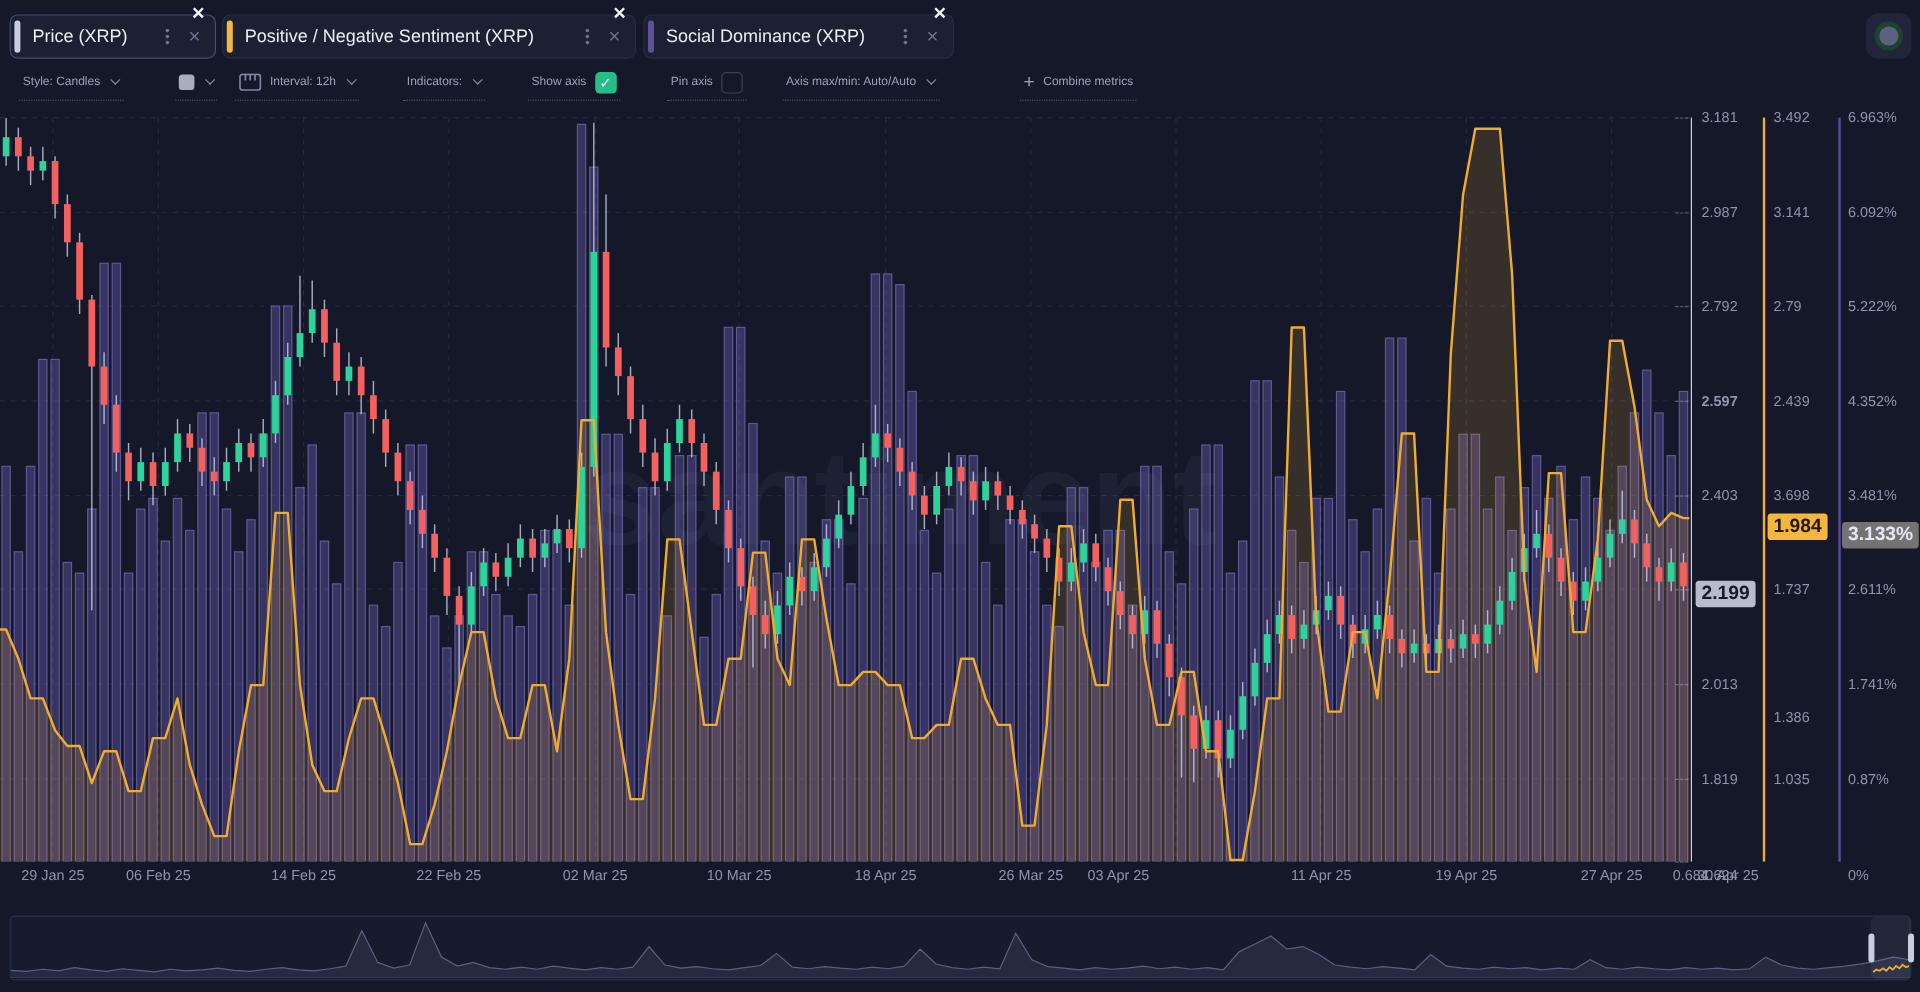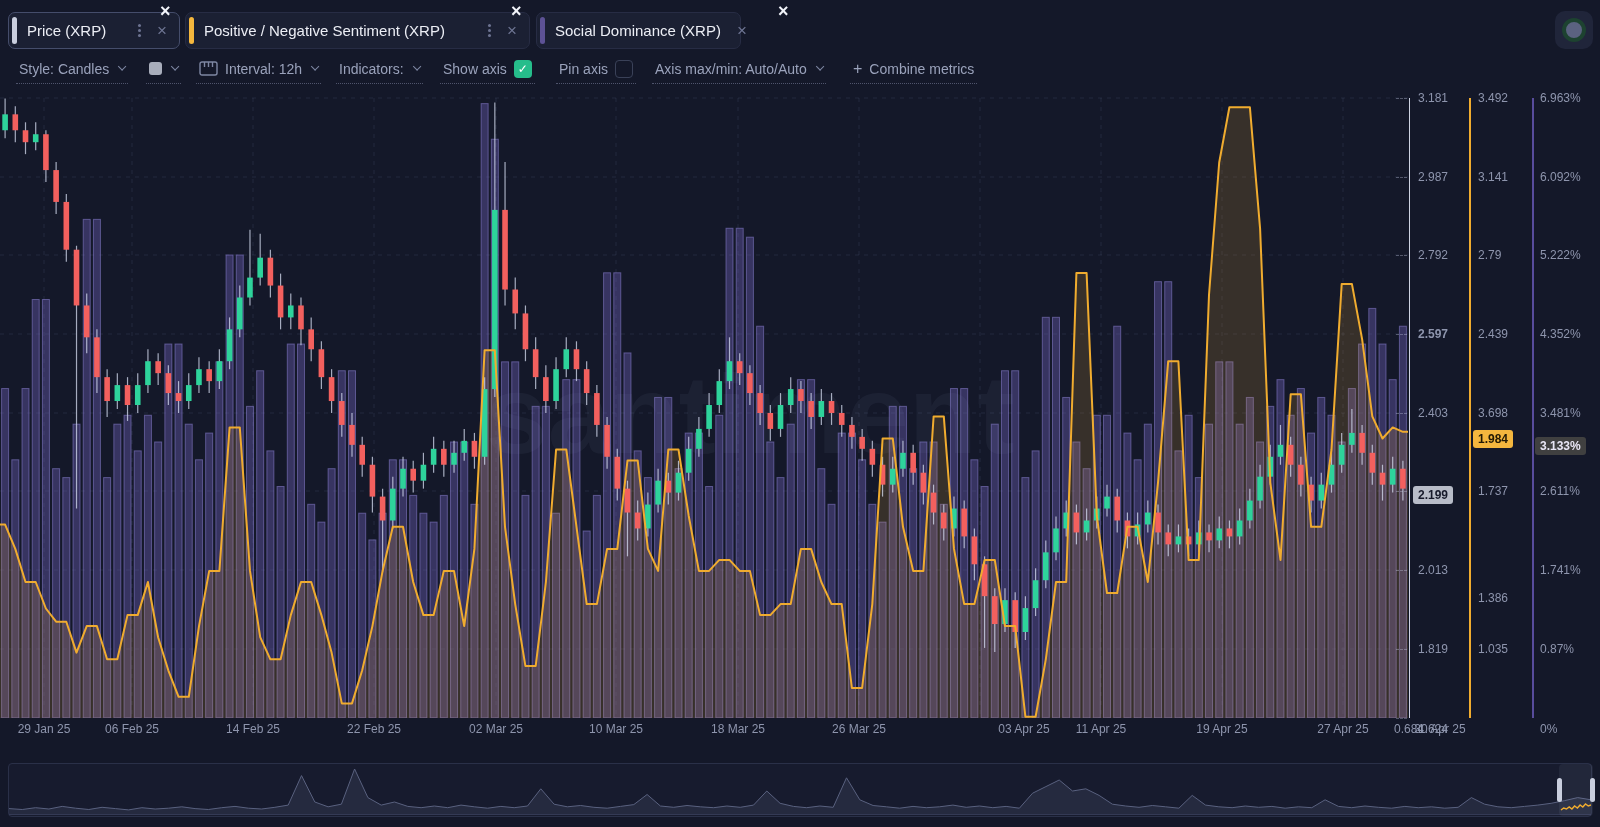--- a/index.html
+++ b/index.html
@@ -39,41 +39,41 @@
   .avatar-btn .ring {
     width:24px; height:24px; border-radius:50%; background:#5b6280;
     border:4px solid #1d4230;
   }
   
   .tg {
     position:absolute; top:59px; height:25px; display:flex; align-items:center;
     gap:7px; border-bottom:1px dotted rgba(150,158,190,0.45);
     padding:0 3px 5px 3px; cursor:pointer; white-space:nowrap;
   }
-  .tg span.lbl { font-size:14px; color:#9aa2bb; }
+  .tg span.lbl { font-size:10px; color:#9aa2bb; }
   .chev {
     display:inline-block; border:solid #7e87a3; border-width:0 1.5px 1.5px 0;
     padding:2.6px; transform:rotate(45deg) translate(-1px,-1px); margin-left:3px;
   }
   .swatch { width:13px; height:13px; border-radius:3px; background:#a9aebc; }
   .checkbox {
     width:18px; height:18px; border-radius:4px; display:flex; align-items:center;
     justify-content:center; font-size:12px; color:#fff;
   }
   .checkbox.checked { background:#26bd8b; }
   .checkbox.unchecked { background:transparent; border:1px solid #3a4158; }
   
   #plot { position:absolute; left:0; top:85px; }
   .axis-line { position:absolute; top:98px; height:620px; }
   .axis-label {
     position:absolute; font-size:12px; color:#8e95ad; transform:translateY(-50%);
     white-space:nowrap;
   }
   .axis-badge {
-    position:absolute; font-size:12px; font-weight:bold; border-radius:3px;
+    position:absolute; font-size:16px; font-weight:bold; border-radius:3px;
     padding:2px 5px; transform:translateY(-50%); white-space:nowrap;
   }
   .tickdash {
     position:absolute; width:11px; border-top:1px dashed rgba(200,206,228,0.35);
   }
   .date-label {
     position:absolute; top:722px; font-size:12px; color:#8e95ad;
     transform:translateX(-50%); white-space:nowrap;
   }
   
@@ -104,21 +104,21 @@
         <span class="tab-close">×</span>
       </div>
       <span class="tab-top-close" style="left: 160px;">×</span>
       <div class="tab" style="left: 185px; width: 345px;">
         <span class="accent" style="background:#f5b73d"></span>
         <span class="tab-label">Positive / Negative Sentiment (XRP)</span>
         <span class="kebab" style="margin-left:auto"></span>
         <span class="tab-close">×</span>
       </div>
       <span class="tab-top-close" style="left: 511px;">×</span>
-      <div class="tab" style="left: 536px; width: 205px;">
+      <div class="tab" style="left: 536px; width: 259px;">
         <span class="accent" style="background:#5d5295"></span>
         <span class="tab-label">Social Dominance (XRP)</span>
         <span class="kebab" style="margin-left:auto"></span>
         <span class="tab-close">×</span>
       </div>
       <span class="tab-top-close" style="left: 778px;">×</span>
     </div>
 
   <div class="avatar-btn">
     <div class="ring"></div>
@@ -638,33 +638,33 @@
       <div class="axis-line" style="left: 1532px; width: 1.5px; background: rgb(88, 76, 156);"></div>
       <div class="axis-label" style="left: 1540px; top: 98px;">6.963%</div>
       <div class="axis-label" style="left: 1540px; top: 177px;">6.092%</div>
       <div class="axis-label" style="left: 1540px; top: 255px;">5.222%</div>
       <div class="axis-label" style="left: 1540px; top: 334px;">4.352%</div>
       <div class="axis-label" style="left: 1540px; top: 413px;">3.481%</div>
       <div class="axis-label" style="left: 1540px; top: 491px;">2.611%</div>
       <div class="axis-label" style="left: 1540px; top: 570px;">1.741%</div>
       <div class="axis-label" style="left: 1540px; top: 649px;">0.87%</div>
       <div class="axis-label" style="left: 1540px; top: 729px;">0%</div>
-      <div class="axis-badge" style="left: 1535px; top: 446px; background: #404040; color: rgb(232, 230, 245);">3.133%</div>
+      <div class="axis-badge" style="left: 1535px; top: 446px; background: #737373; color: rgb(232, 230, 245);">3.133%</div>
     </div>
 
   <div id="dates">
       <div class="date-label" style="left: 44px;">29 Jan 25</div>
       <div class="date-label" style="left: 132px;">06 Feb 25</div>
       <div class="date-label" style="left: 253px;">14 Feb 25</div>
       <div class="date-label" style="left: 374px;">22 Feb 25</div>
       <div class="date-label" style="left: 496px;">02 Mar 25</div>
       <div class="date-label" style="left: 616px;">10 Mar 25</div>
-      <div class="date-label" style="left: 738px;">18 Mar 25</div>
+      <div class="date-label" style="left: 738px;">18 Apr 25</div>
       <div class="date-label" style="left: 859px;">26 Mar 25</div>
-      <div class="date-label" style="left: 1024px;">03 Apr 25</div>
+      <div class="date-label" style="left: 932px;">03 Apr 25</div>
       <div class="date-label" style="left: 1101px;">11 Apr 25</div>
       <div class="date-label" style="left: 1222px;">19 Apr 25</div>
       <div class="date-label" style="left: 1343px;">27 Apr 25</div>
       <div class="date-label" style="left: 1408px; margin-left: 32px;">30 Apr 25</div>
     </div>
 
   <div class="navigator">
     <svg id="nav-chart" width="1582" height="52">
         <path d="M0,44.6 L0.0,44.6 L13.3,45.5 L26.6,43.7 L39.9,45.0 L53.2,42.4 L66.5,44.2 L79.8,45.5 L93.1,43.3 L106.4,44.6 L119.6,45.9 L132.9,43.7 L146.2,45.0 L159.5,44.2 L172.8,42.8 L186.1,44.6 L199.4,45.5 L212.7,43.7 L226.0,42.4 L239.3,44.2 L252.6,45.0 L265.9,43.3 L279.2,41.1 L292.5,11.6 L305.8,38.0 L319.1,42.8 L332.4,40.2 L345.6,5.0 L358.9,33.6 L372.2,41.1 L385.5,38.0 L398.8,42.4 L412.1,43.7 L425.4,42.0 L438.7,43.7 L452.0,41.1 L465.3,42.8 L478.6,44.2 L491.9,42.4 L505.2,43.7 L518.5,42.0 L531.8,24.8 L545.1,40.2 L558.4,42.8 L571.6,41.5 L584.9,43.3 L598.2,44.2 L611.5,42.4 L624.8,40.6 L638.1,30.5 L651.4,42.0 L664.7,43.3 L678.0,41.5 L691.3,42.8 L704.6,43.7 L717.9,42.0 L731.2,43.3 L744.5,41.1 L757.8,27.0 L771.1,39.3 L784.4,42.4 L797.6,43.7 L810.9,42.0 L824.2,43.3 L837.5,13.8 L850.8,35.8 L864.1,41.5 L877.4,42.8 L890.7,44.2 L904.0,42.4 L917.3,43.7 L930.6,42.8 L943.9,41.1 L957.2,43.3 L970.5,42.0 L983.8,43.7 L997.1,42.4 L1010.4,44.2 L1023.6,29.2 L1036.9,22.6 L1050.2,16.0 L1063.5,27.0 L1076.8,24.8 L1090.1,31.4 L1103.4,40.2 L1116.7,42.0 L1130.0,43.3 L1143.3,41.5 L1156.6,42.8 L1169.9,44.2 L1183.2,31.4 L1196.5,41.1 L1209.8,42.8 L1223.1,43.7 L1236.4,42.0 L1249.6,43.3 L1262.9,42.4 L1276.2,44.2 L1289.5,42.8 L1302.8,43.7 L1316.1,35.8 L1329.4,42.4 L1342.7,43.7 L1356.0,42.0 L1369.3,43.3 L1382.6,44.2 L1395.9,42.4 L1409.2,43.7 L1422.5,42.8 L1435.8,44.2 L1449.1,43.3 L1462.4,33.6 L1475.6,40.2 L1488.9,42.8 L1502.2,43.7 L1515.5,42.4 L1528.8,41.1 L1542.1,39.3 L1555.4,36.7 L1568.7,33.6 L1582.0,35.8 L1582,50 L0,50 Z" fill="rgba(89,97,127,0.22)" stroke="none"></path>
         <path d="M0,44.6 L0.0,44.6 L13.3,45.5 L26.6,43.7 L39.9,45.0 L53.2,42.4 L66.5,44.2 L79.8,45.5 L93.1,43.3 L106.4,44.6 L119.6,45.9 L132.9,43.7 L146.2,45.0 L159.5,44.2 L172.8,42.8 L186.1,44.6 L199.4,45.5 L212.7,43.7 L226.0,42.4 L239.3,44.2 L252.6,45.0 L265.9,43.3 L279.2,41.1 L292.5,11.6 L305.8,38.0 L319.1,42.8 L332.4,40.2 L345.6,5.0 L358.9,33.6 L372.2,41.1 L385.5,38.0 L398.8,42.4 L412.1,43.7 L425.4,42.0 L438.7,43.7 L452.0,41.1 L465.3,42.8 L478.6,44.2 L491.9,42.4 L505.2,43.7 L518.5,42.0 L531.8,24.8 L545.1,40.2 L558.4,42.8 L571.6,41.5 L584.9,43.3 L598.2,44.2 L611.5,42.4 L624.8,40.6 L638.1,30.5 L651.4,42.0 L664.7,43.3 L678.0,41.5 L691.3,42.8 L704.6,43.7 L717.9,42.0 L731.2,43.3 L744.5,41.1 L757.8,27.0 L771.1,39.3 L784.4,42.4 L797.6,43.7 L810.9,42.0 L824.2,43.3 L837.5,13.8 L850.8,35.8 L864.1,41.5 L877.4,42.8 L890.7,44.2 L904.0,42.4 L917.3,43.7 L930.6,42.8 L943.9,41.1 L957.2,43.3 L970.5,42.0 L983.8,43.7 L997.1,42.4 L1010.4,44.2 L1023.6,29.2 L1036.9,22.6 L1050.2,16.0 L1063.5,27.0 L1076.8,24.8 L1090.1,31.4 L1103.4,40.2 L1116.7,42.0 L1130.0,43.3 L1143.3,41.5 L1156.6,42.8 L1169.9,44.2 L1183.2,31.4 L1196.5,41.1 L1209.8,42.8 L1223.1,43.7 L1236.4,42.0 L1249.6,43.3 L1262.9,42.4 L1276.2,44.2 L1289.5,42.8 L1302.8,43.7 L1316.1,35.8 L1329.4,42.4 L1342.7,43.7 L1356.0,42.0 L1369.3,43.3 L1382.6,44.2 L1395.9,42.4 L1409.2,43.7 L1422.5,42.8 L1435.8,44.2 L1449.1,43.3 L1462.4,33.6 L1475.6,40.2 L1488.9,42.8 L1502.2,43.7 L1515.5,42.4 L1528.8,41.1 L1542.1,39.3 L1555.4,36.7 L1568.7,33.6 L1582.0,35.8" fill="none" stroke="#59617f" stroke-width="1"></path>

